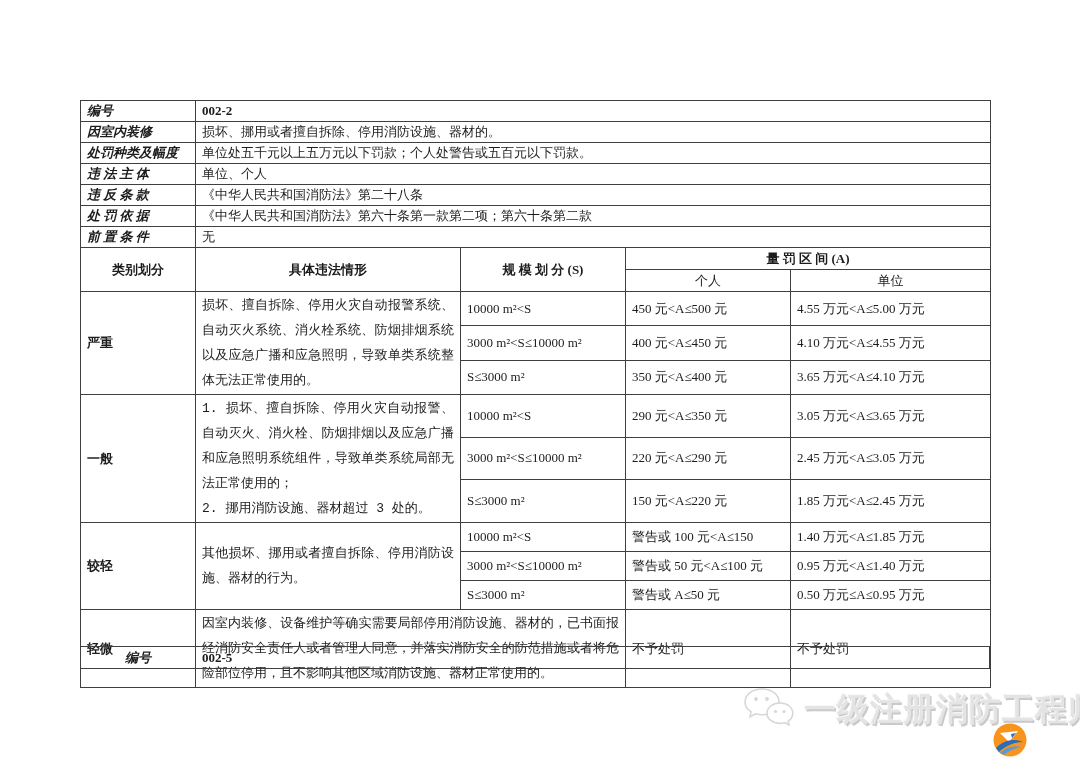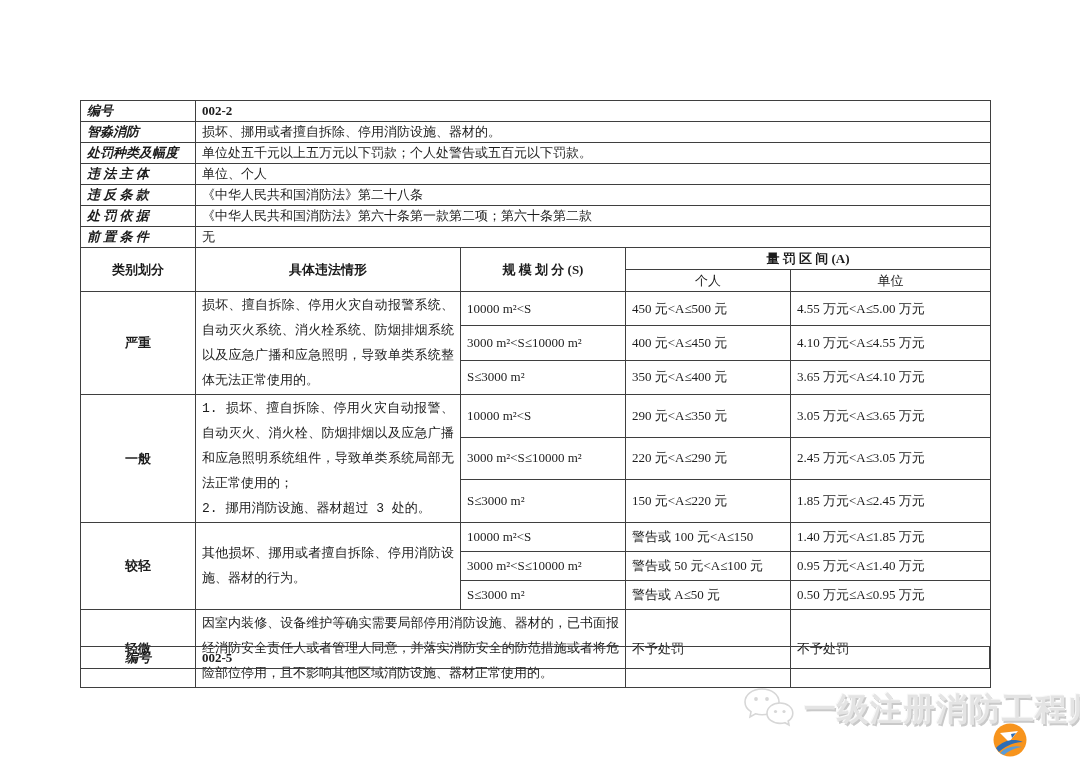--- a/index.html
+++ b/index.html
@@ -29,21 +29,21 @@
   .r-hdr   { height:22px; }
   .r-sev   { height:28px; }
   .r-gen   { height:33px; }
   .r-lit   { height:29px; }
   .r-min   { height:71px; }
   .r-num2  { height:22px; }
 
   td.lbl   { font-weight:bold; white-space:nowrap;font-style:italic; }
   td.val   { text-align:left;margin-left:43px; }
   td.bold  { font-weight:bold; }
-  td.center{ text-align:center; }
+  td.center{ }
   td.hdr   { text-align:center; font-weight:bold; }
   td.desc  { text-align:justify; line-height:25px; padding:4px 8px; white-space:pre-wrap;font-family:Liberation Mono, monospace; }
   td.cell  { text-align:left; white-space:nowrap; }
 
   table.num2 {
     position:absolute; left:80px; top:646px; width:910px;
     border-collapse:collapse; table-layout:fixed;
   }
   table.num2 td { border:1px solid #3f3f3f; font-size:13px; padding:1px 6px; }
 
@@ -94,21 +94,21 @@
         <col style="width:165px">
         <col style="width:200px">
     </colgroup>
 
     <tbody>
         <tr class="r-info">
       <td class="lbl">编号</td>
       <td class="val bold" colspan="4">002-2</td>
     </tr>
     <tr class="r-info">
-      <td class="lbl">智淼消防</td>
+      <td class="lbl">因室内装修</td>
       <td class="val" colspan="4">损坏、挪用或者擅自拆除、停用消防设施、器材的。</td>
     </tr>
     <tr class="r-info">
       <td class="lbl">处罚种类及幅度</td>
       <td class="val" colspan="4">单位处五千元以上五万元以下罚款；个人处警告或五百元以下罚款。</td>
     </tr>
     <tr class="r-info">
       <td class="lbl">违 法 主 体</td>
       <td class="val" colspan="4">单位、个人</td>
     </tr>

